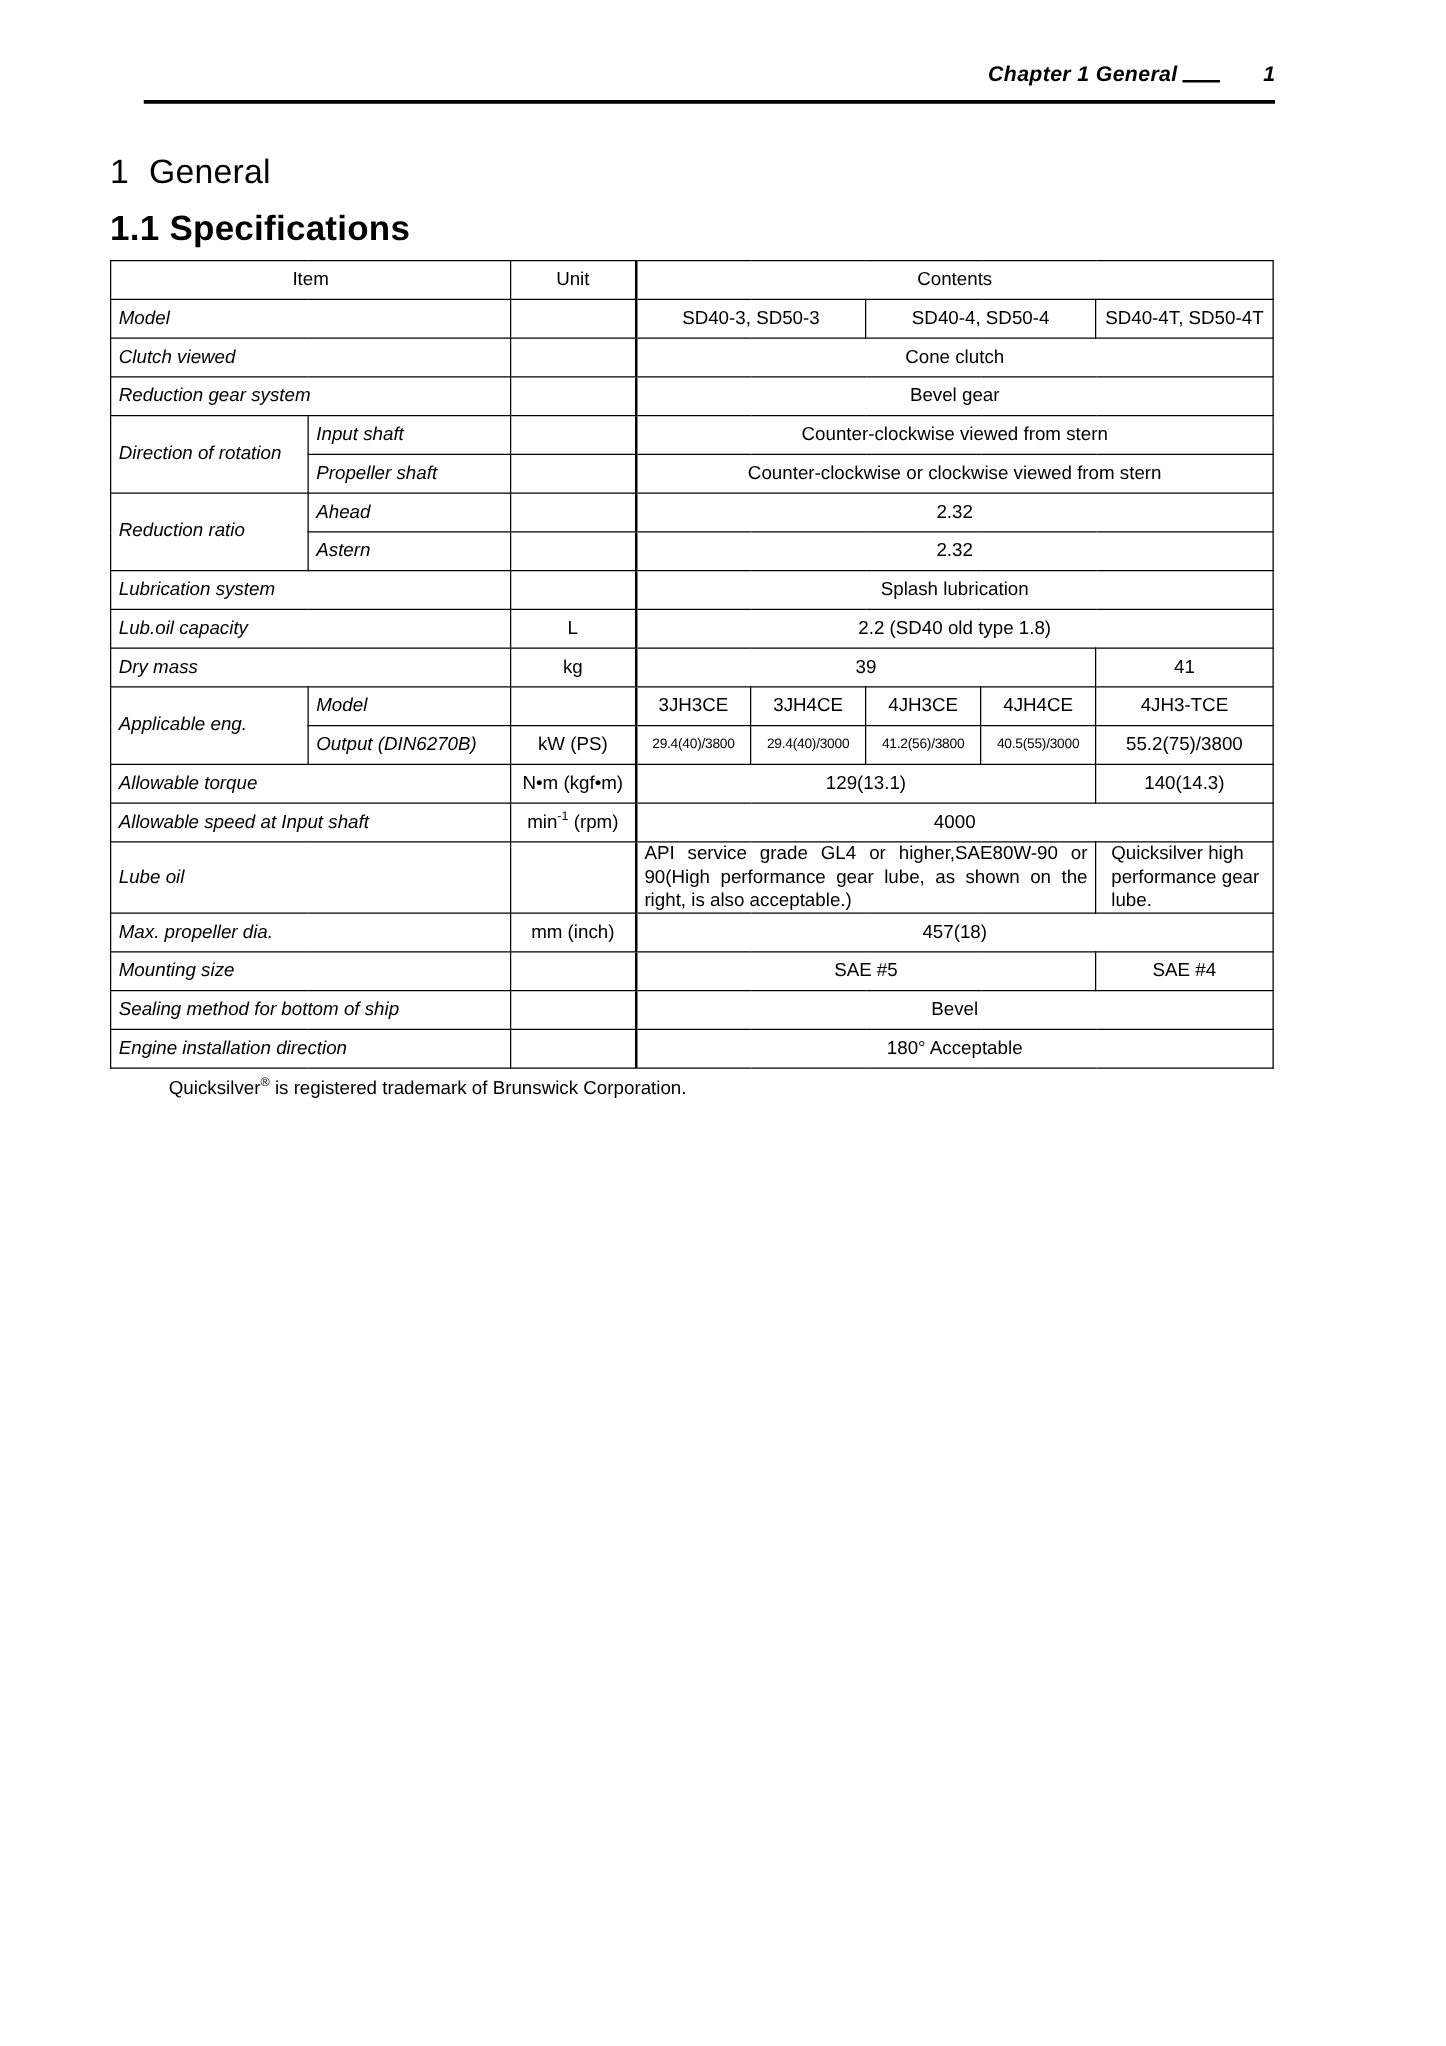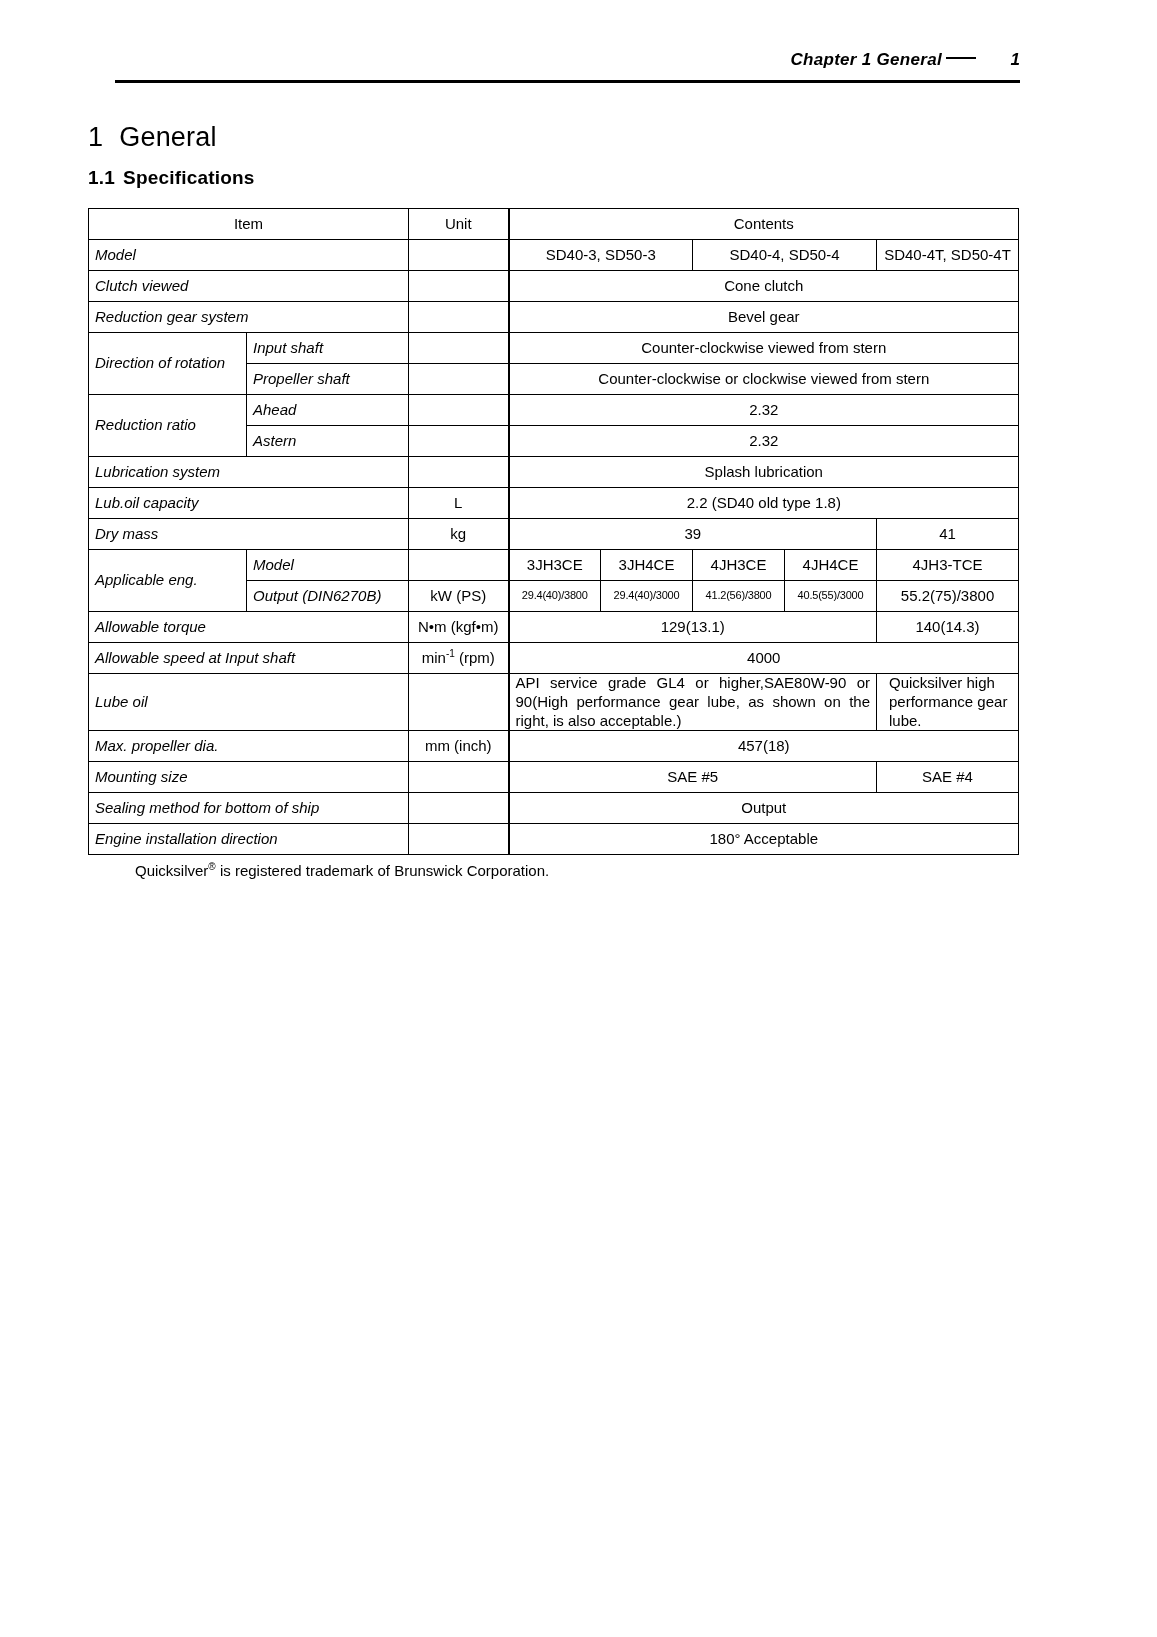--- a/index.html
+++ b/index.html
@@ -23,21 +23,21 @@
   }
 
   
   .header {
     position: absolute;
     left: 115px;
     top: 50px;
     width: 905px;
     display: flex;
     justify-content: flex-end;
-    align-items: center;
+    align-items: flex-end;
   }
   .header-text {
     font-size: 17px;
     font-weight: bold;
     font-style: italic;
     letter-spacing: 0.3px;
     white-space: nowrap;
   }
   .header-dash {
     display: inline-block;
@@ -71,21 +71,21 @@
     top: 122px;
     font-size: 27px;
     font-weight: normal;
     letter-spacing: 0.2px;
   }
   .h1 .num { margin-right: 16px; }
   .h2 {
     position: absolute;
     left: 88px;
     top: 167px;
-    font-size: 19px;
+    font-size: 28px;
     font-weight: bold;
     letter-spacing: 0.2px;
   }
   .h2 .num { margin-right: 8px; }
 
   
   .spec-wrap {
     position: absolute;
     left: 88px;
     top: 208px;
@@ -288,21 +288,21 @@
     <tr>
       <td class="l lft item-col" colspan="2">Mounting size</td>
       <td class="c thickline-r"></td>
       <td class="c" colspan="4">SAE #5</td>
       <td class="c rgt">SAE #4</td>
     </tr>
 
     <tr>
       <td class="l lft item-col" colspan="2">Sealing method for bottom of ship</td>
       <td class="c thickline-r"></td>
-      <td class="c rgt" colspan="5">Output</td>
+      <td class="c rgt" colspan="5">Bevel</td>
     </tr>
 
     <tr class="outer-bottom">
       <td class="l lft item-col" colspan="2">Engine installation direction</td>
       <td class="c thickline-r"></td>
       <td class="c rgt deg" colspan="5">180° Acceptable</td>
     </tr>
   </tbody>
       </table>
   </div>

